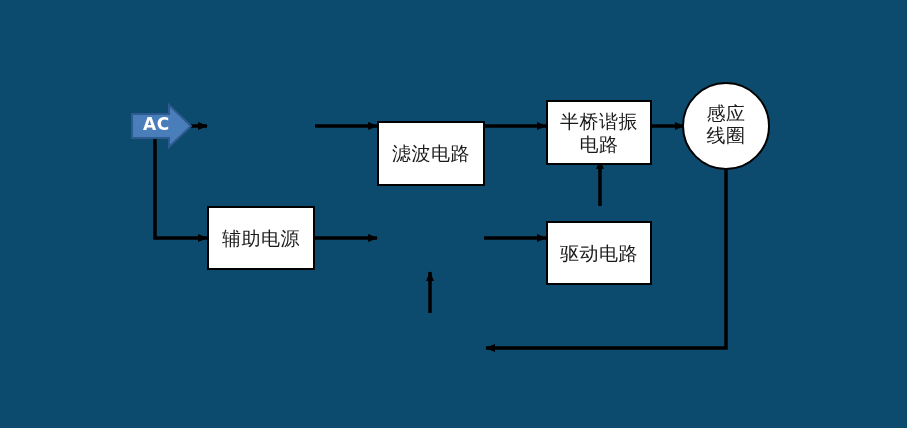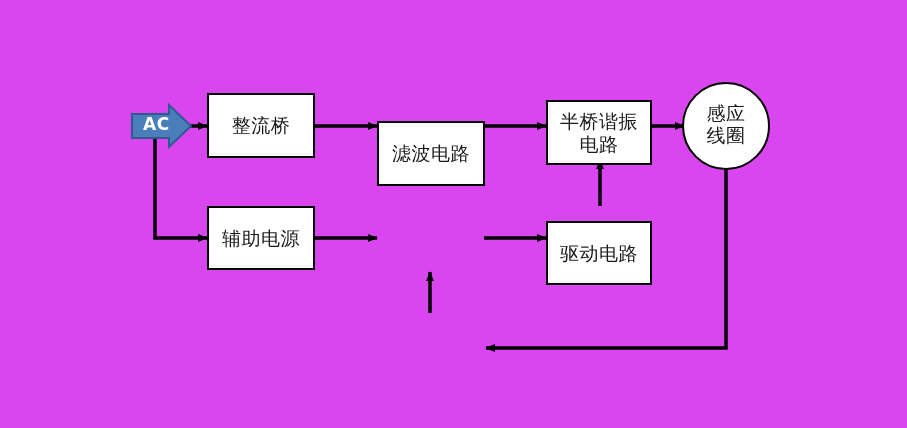--- a/index.html
+++ b/index.html
@@ -10,21 +10,21 @@
   body {
     width: 907px;
     height: 428px;
     font-family: "DejaVu Sans", "Liberation Sans", sans-serif;
     overflow: hidden;
   }
   #canvas {
     position: relative;
     width: 907px;
     height: 428px;
-    background: #d946ef;
+    background: #0c4a6e;
   }
   #wires {
     position: absolute;
     left: 0;
     top: 0;
     width: 907px;
     height: 428px;
   }
   .node {
     position: absolute;
@@ -92,21 +92,20 @@
     <path d="M726,170 L726,348 L486,348" fill="none" stroke="#000000" stroke-width="3.5" marker-end="url(#ah)"></path>
 
     <line x1="430" y1="313" x2="430" y2="272" stroke="#000000" stroke-width="3.5" marker-end="url(#ah)"></line>
   </svg>
 
   <svg class="ac-arrow" style="left:131px; top:103px;" width="62" height="46" viewBox="0 0 62 46" xmlns="http://www.w3.org/2000/svg">
     <path d="M1,11 L38,11 L38,2 L60,23 L38,44 L38,35 L1,35 Z" fill="#4a7ebb" stroke="#2e5b8f" stroke-width="2"></path>
   </svg>
   <div class="ac-label" style="left:143px; top:114px;">AC</div>
 
-  <div class="node box" style="left:207px; top:93px; width:108px; height:65px;">整流桥</div>
 
   <div class="node box" style="left:377px; top:93px; width:108px; height:65px;margin-top:28px;">滤波电路</div>
 
   <div class="node box" style="left:546px; top:93px; width:106px; height:65px;margin-top:7px;">半桥谐振<br>电路</div>
 
   <div class="node circle" style="left:682px; top:82px; width:88px; height:88px;font-family:Liberation Mono, monospace;">感应<br>线圈</div>
 
   <div class="node box" style="left:207px; top:206px; width:108px; height:64px;">辅助电源</div>
 
 

